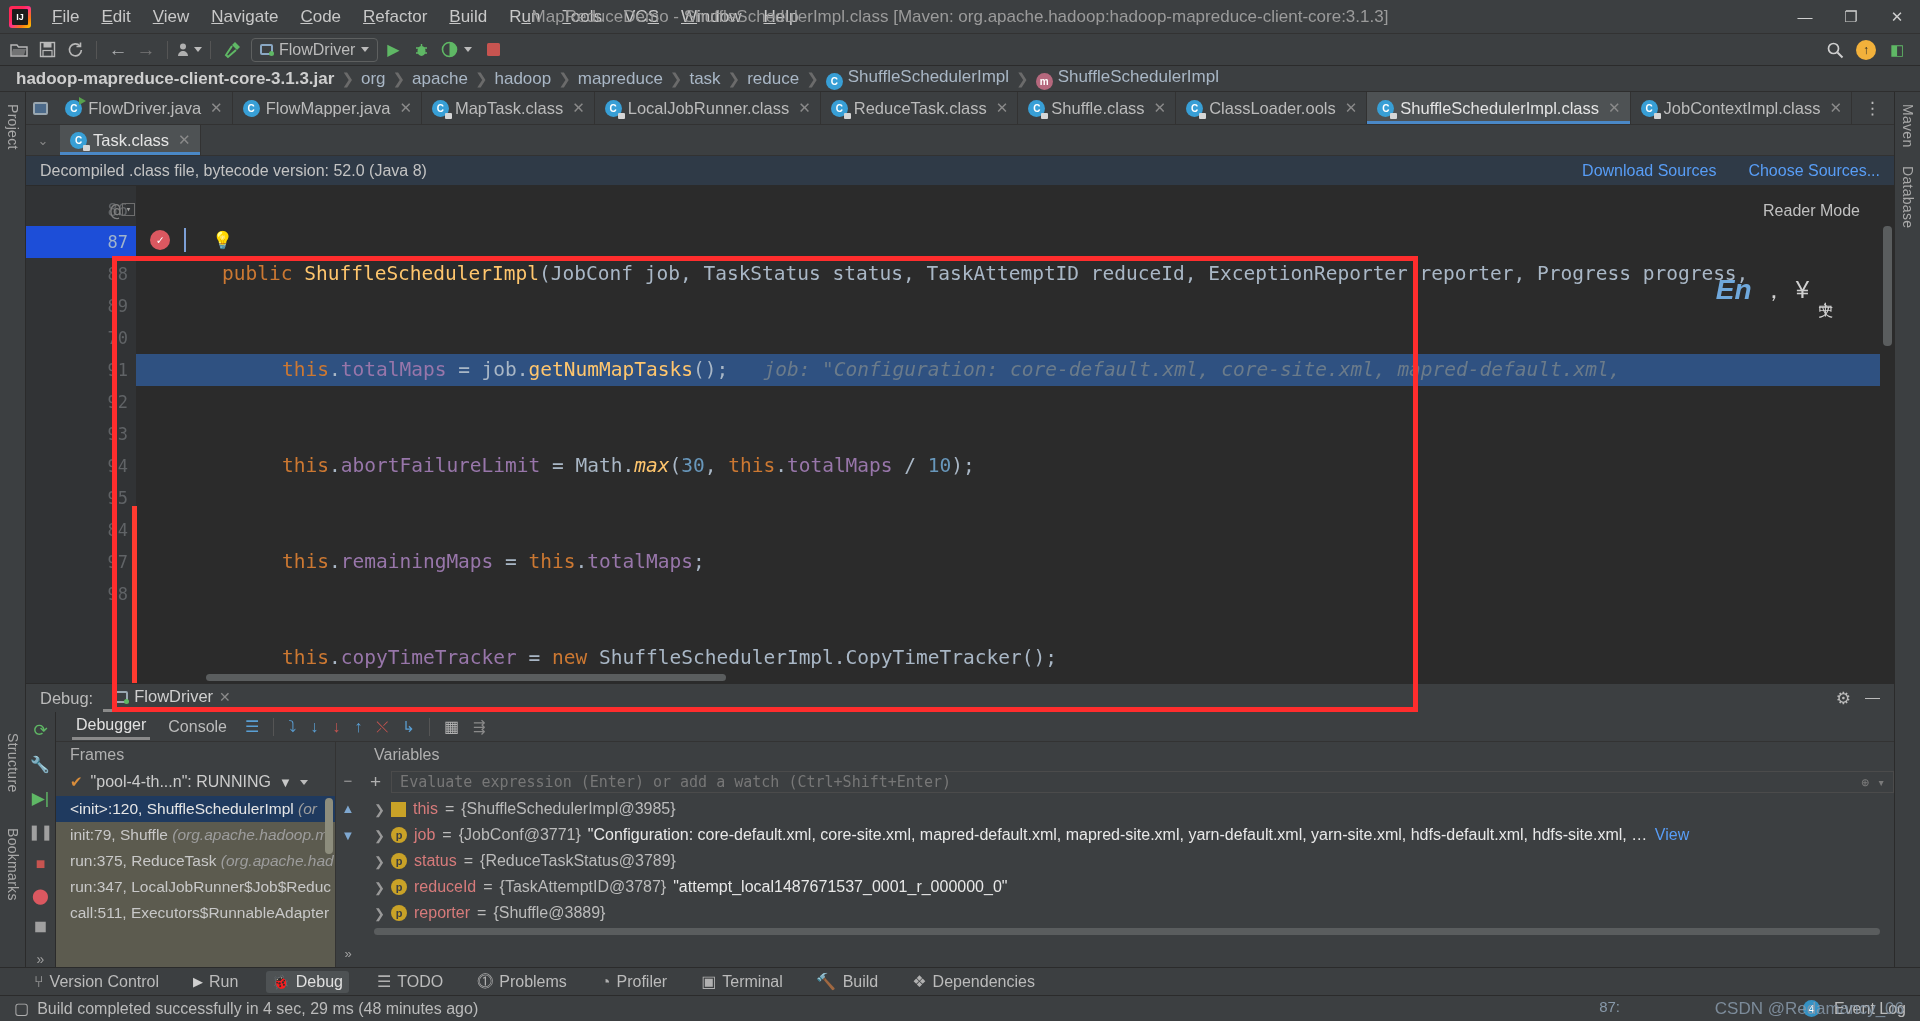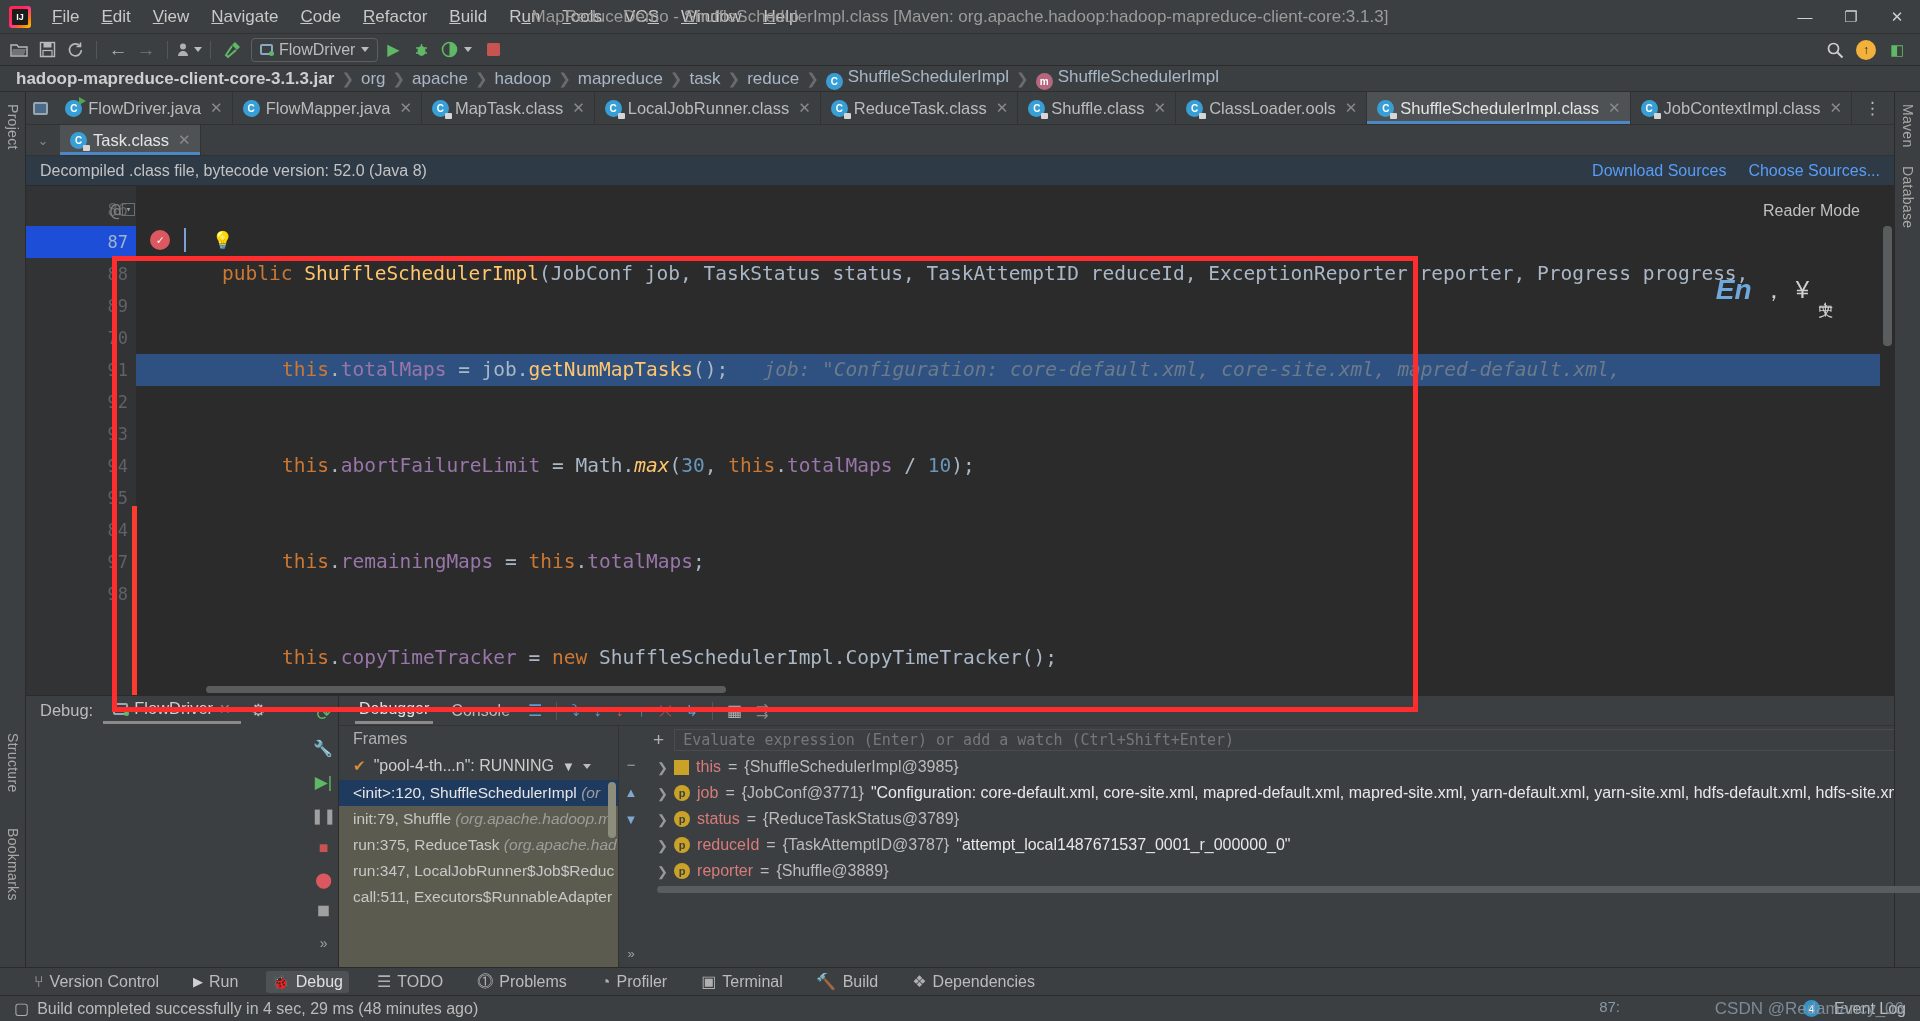--- a/index.html
+++ b/index.html
@@ -101,21 +101,21 @@
 
   
   .tabrow2{height:31px;flex:0 0 31px;background:#3c3f41;display:flex;align-items:stretch;border-bottom:1px solid #323232;}
   .tabrow2 .lead{width:34px;display:flex;align-items:center;justify-content:center;color:#888;font-size:13px;}
 
   
   .notice{
     height:30px;flex:0 0 30px;background:#2f3a47;display:flex;align-items:center;
     padding:0 14px;font-size:16px;color:#c3c3c3;border-bottom:1px solid #2b2b2b;
   }
-  .notice .links{margin-left:auto;display:flex;gap:22px;}
+  .notice .links{margin-left:auto;display:flex;gap:32px;}
   .notice a{color:#589df6;text-decoration:none;font-size:16px;}
 
   
   .editor{flex:1;display:flex;min-height:0;position:relative;background:#2b2b2b;overflow:hidden;}
   .gutter{
     width:110px;flex:0 0 110px;background:#313335;color:#606366;font-family:"DejaVu Sans Mono",monospace;
     font-size:17px;text-align:right;padding-top:8px;position:relative;
   }
   .gline{height:32px;line-height:32px;padding-right:8px;position:relative;}
   .gline.sel{background:#1d4ed8;color:#a0b4cc;}
@@ -138,21 +138,21 @@
   .hscroll{position:absolute;left:110px;right:14px;bottom:0;height:9px;}
   .hthumb{position:absolute;left:70px;width:520px;height:7px;background:#5a5d5e;border-radius:4px;}
 
   
   .ime{position:absolute;right:60px;top:88px;display:flex;align-items:center;gap:10px;color:#6fa8dc;
      font-size:28px;font-style:italic;font-weight:bold;z-index:30;}
   .ime .zh{color:#d0d0d0;font-size:24px;font-style:normal;font-weight:normal;}
   .readermode{position:absolute;right:34px;top:16px;font-size:16px;color:#c0c0c0;z-index:31;}
 
   
-  .debugpanel{flex:0 0 272px;display:flex;flex-direction:row;background:#3c3f41;border-top:1px solid #2b2b2b;}
+  .debugpanel{flex:0 0 272px;display:flex;flex-direction:column;background:#3c3f41;border-top:1px solid #2b2b2b;}
   .dbg-head{height:28px;flex:0 0 28px;display:flex;align-items:center;padding-left:14px;gap:10px;font-size:16.5px;color:#bbb;}
   .dbg-head .tabsel{display:flex;align-items:center;gap:6px;padding:0 10px;height:28px;border-bottom:3px solid #8a8a8a;color:#cfcfcf;}
   .dbg-head .mon{width:15px;height:12px;border:2px solid #9aa7b0;border-radius:2px;position:relative;}
   .dbg-head .mon:after{content:"";position:absolute;right:-3px;bottom:-3px;width:5px;height:5px;background:#5fb865;border-radius:50%;}
   .dbg-head .right{margin-left:auto;display:flex;gap:14px;padding-right:14px;color:#bbb;font-size:15px;}
 
   .dbg-body{flex:1;display:flex;min-height:0;}
   .dbg-strip{width:30px;flex:0 0 30px;background:#3c3f41;display:flex;flex-direction:column;align-items:center;
     gap:14px;padding-top:8px;border-right:1px solid #2b2b2b;}
   .dbg-main{flex:1;display:flex;flex-direction:column;min-width:0;}
@@ -525,20 +525,21 @@
               </div>
 
               <div style="width:24px;flex:0 0 24px;display:flex;flex-direction:column;align-items:center;gap:12px;padding-top:30px;background:#3c3f41;">
                 <span style="color:#a0a0a0;font-size:15px;">−</span>
                 <span style="color:#7fa8d0;font-size:13px;">▲</span>
                 <span style="color:#7fa8d0;font-size:13px;">▼</span>
                 <span style="color:#a0a0a0;font-size:13px;margin-top:auto;margin-bottom:6px;">»</span>
               </div>
 
               <div class="variables">
+                <div class="pane-title">Variables</div>
                 <div class="watchrow">
                   <span style="color:#b0b0b0;font-size:19px;">+</span>
                   <div class="watchbox">
                     <span>Evaluate expression (Enter) or add a watch (Ctrl+Shift+Enter)</span>
                     <span style="margin-left:auto;color:#7a7a7a;font-size:13px;">⊕ ▾</span>
                   </div>
                 </div>
                 <div class="varlist">
                   <div class="var">
                     <span class="arrow">❯</span>

